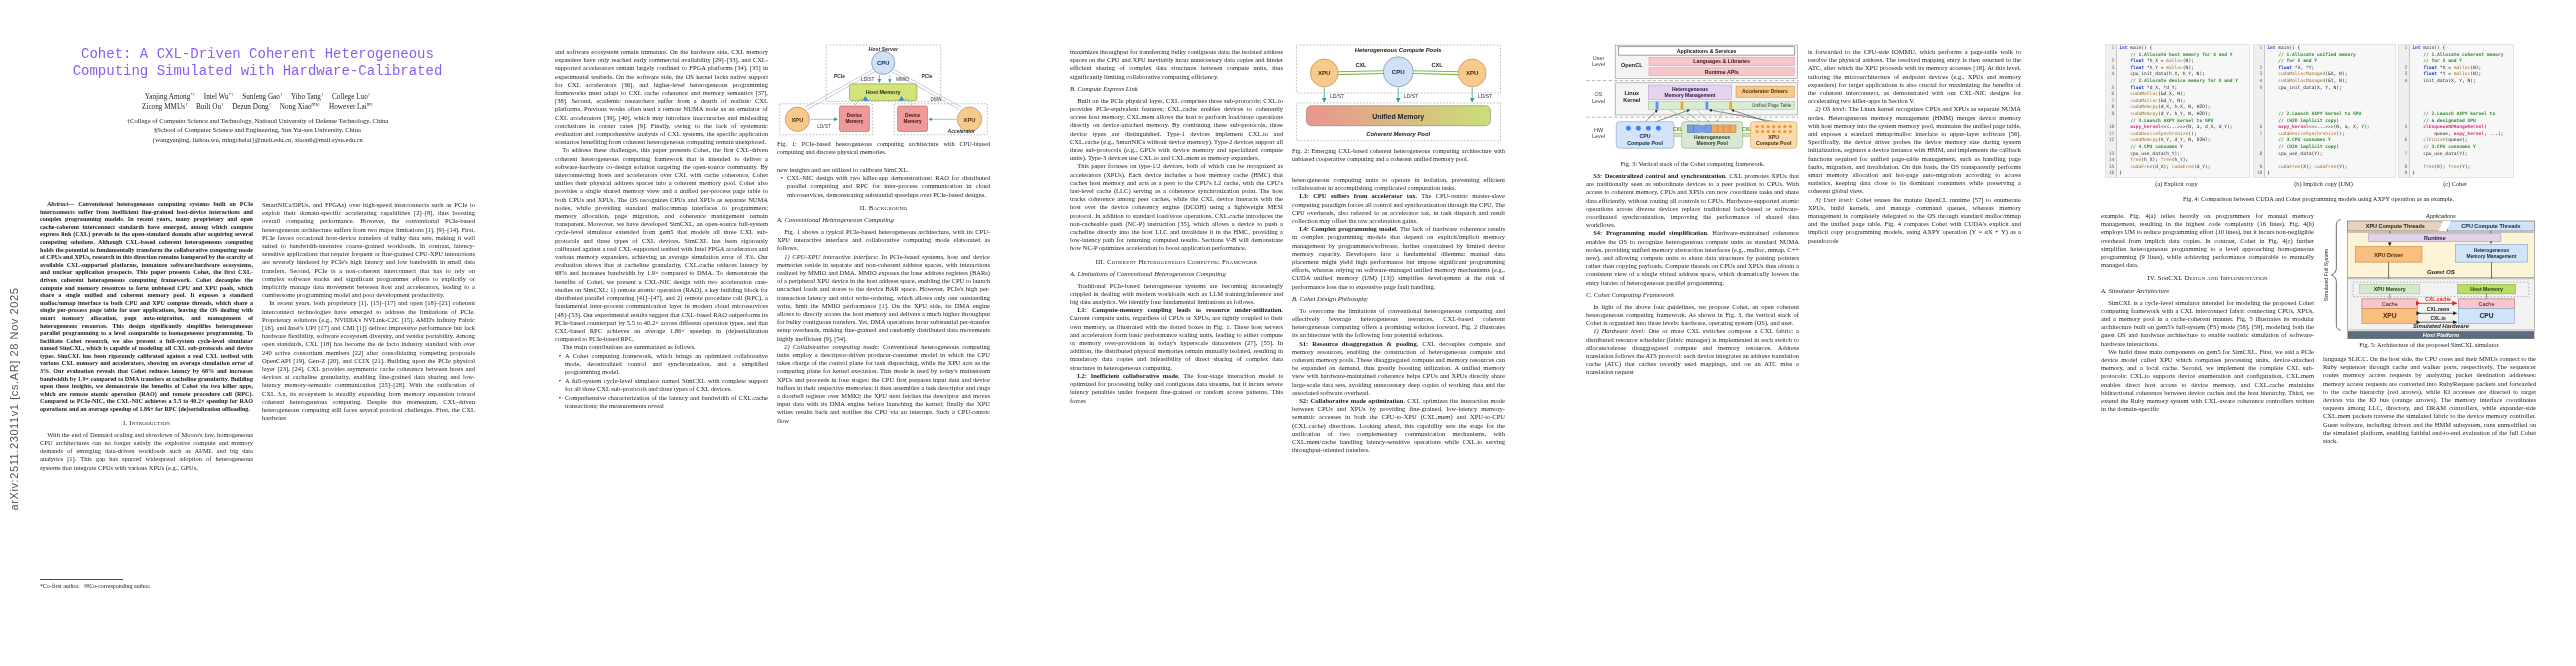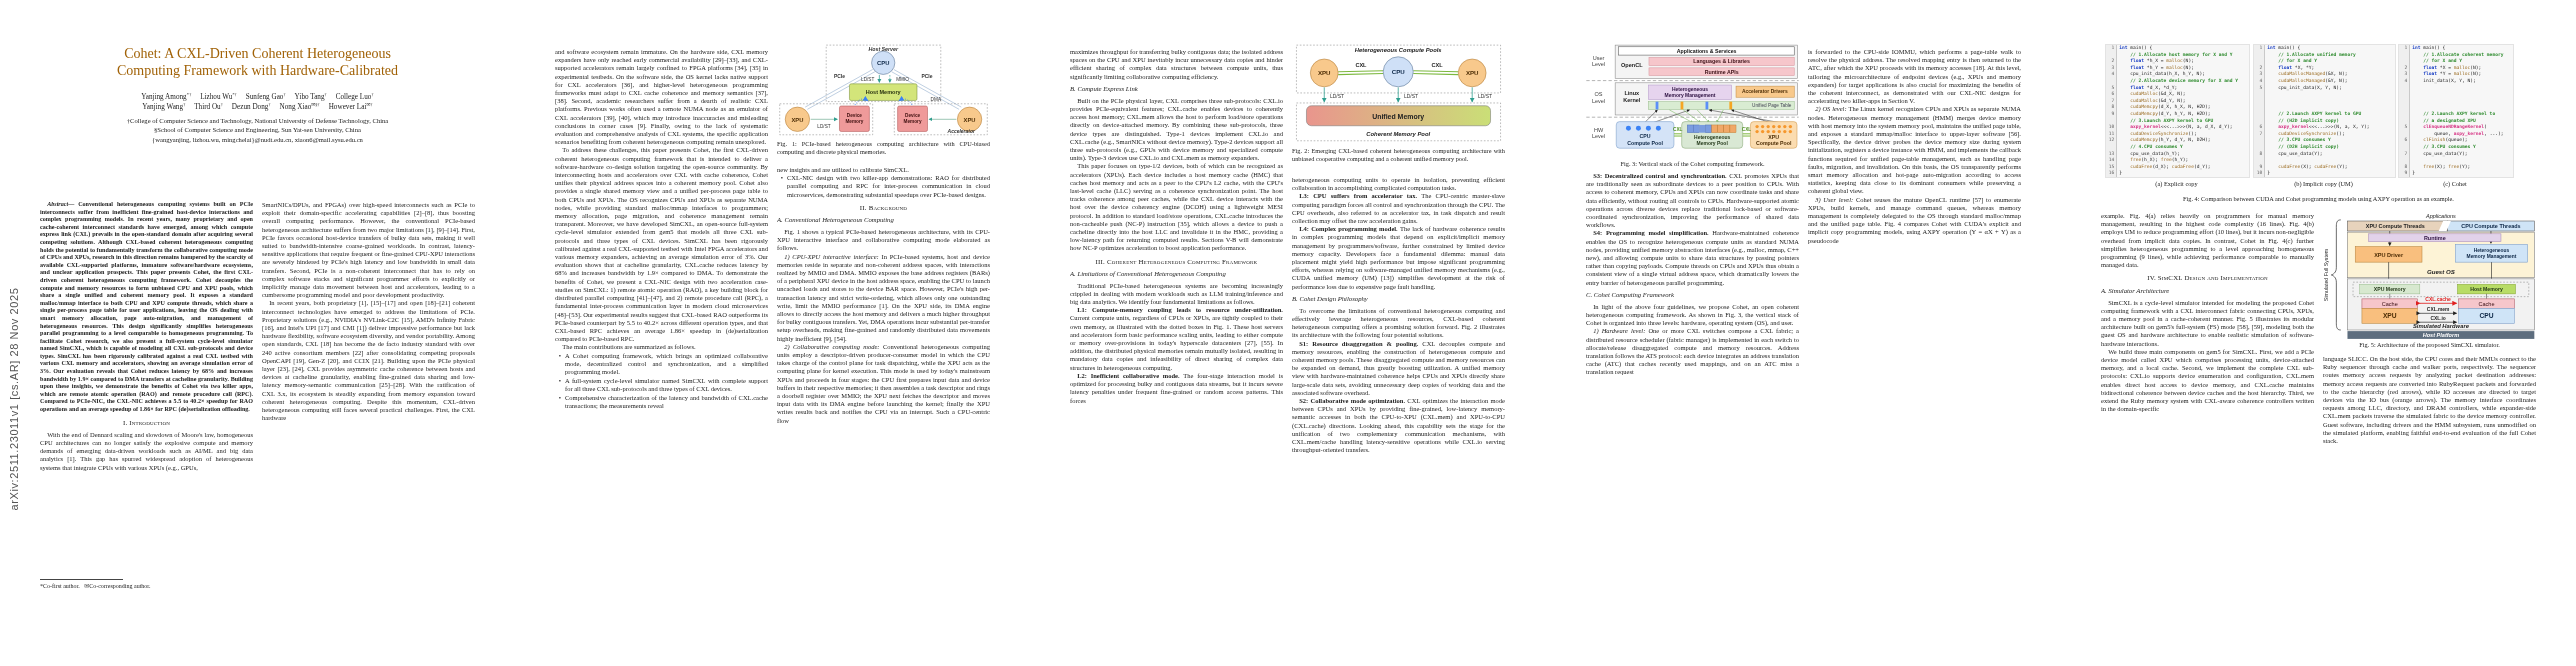--- a/index.html
+++ b/index.html
@@ -13,21 +13,21 @@
   .col p.abstract{font-weight:bold;font-size:6.1px;line-height:7.6px;text-indent:7.2px;}
   .lead-b{font-weight:bold;}
   .lead-i{font-style:italic;}
   .abstract .lead-i{font-weight:bold;}
   .sec{text-align:center;font-variant:small-caps;font-size:6.9px;margin:5px 0 3.9px;letter-spacing:0.2px;}
   .sub{font-style:italic;font-size:6.7px;margin:4.4px 0 3.3px;}
   .bullet{display:flex;margin:0 0 0.6px;}
   .bm{width:10px;text-align:center;flex:0 0 10px;}
   .bt{flex:1;}
   .titleblock{position:absolute;left:40px;top:46px;width:435px;text-align:center;}
-  .t-line{font-size:14px;line-height:16.7px;color:#a16207;}
+  .t-line{font-size:14px;line-height:16.7px;color:#8b5cf6;font-family:Liberation Mono, monospace;}
   .authors{margin-top:12.2px;font-size:7.2px;line-height:10.6px;}
   .author{margin:0 4.4px;white-space:nowrap;}
   sup, .sup{font-size:4.7px;vertical-align:super;line-height:0;}
   .affil{font-size:6.6px;line-height:9px;}
   .emails{font-size:6.6px;margin-top:1.7px;}
   .watermark{position:absolute;left:7.8px;top:616px;width:434px;transform-origin:0 0;
      transform:rotate(-90deg);text-align:center;font-family:"Liberation Sans",sans-serif;
      font-size:11px;letter-spacing:0.6px;color:#555;}
   .figwrap{position:absolute;}
   .figcap{position:absolute;font-size:6.3px;line-height:8px;text-align:justify;}
@@ -67,27 +67,27 @@
     <marker id="ah-g" markerWidth="7" markerHeight="7" refX="5" refY="3" orient="auto">
         <path d="M0,0 L6,3 L0,6 z" fill="#6ab04c"></path>
       </marker>
   </defs>
 </svg>
 
 <div class="page" style="left:0">
   <div class="watermark">arXiv:2511.23011v1  [cs.AR]  28 Nov 2025</div>
   <div class="titleblock">
     <div class="t-line">Cohet: A CXL-Driven Coherent Heterogeneous</div>
-    <div class="t-line">Computing Framework with Hardware-Calibrated</div>
+    <div class="t-line">Computing Simulated with Hardware-Calibrated</div>
     <div class="authors">
       
-    <span class="author"><span>Yanjing Among</span><span class="sup">*†</span></span><span class="author"><span>Lizhou Wu</span><span class="sup">*†</span></span><span class="author"><span>Sunfeng Gao</span><span class="sup">†</span></span><span class="author"><span>Yibo Tang</span><span class="sup">†</span></span><span class="author"><span>College Luo</span><span class="sup">†</span></span></div>
+    <span class="author"><span>Yanjing Among</span><span class="sup">*†</span></span><span class="author"><span>Intel Wu</span><span class="sup">*†</span></span><span class="author"><span>Sunfeng Gao</span><span class="sup">†</span></span><span class="author"><span>Yibo Tang</span><span class="sup">†</span></span><span class="author"><span>College Luo</span><span class="sup">†</span></span></div>
     <div class="authors" style="margin-top:0">
       
-    <span class="author"><span>Yanjing Wang</span><span class="sup">†</span></span><span class="author"><span>Third Ou</span><span class="sup">†</span></span><span class="author"><span>Dezun Dong</span><span class="sup">†</span></span><span class="author"><span>Nong Xiao</span><span class="sup">✉§†</span></span><span class="author"><span>However Lai</span><span class="sup">✉†</span></span></div>
+    <span class="author"><span>Zicong MMUs</span><span class="sup">†</span></span><span class="author"><span>Built Ou</span><span class="sup">†</span></span><span class="author"><span>Dezun Dong</span><span class="sup">†</span></span><span class="author"><span>Nong Xiao</span><span class="sup">✉§†</span></span><span class="author"><span>However Lai</span><span class="sup">✉†</span></span></div>
     <div class="affil" style="margin-top:3.3px">†College of Computer Science and Technology, National University of Defense Technology, China</div>
     <div class="affil">§School of Computer Science and Engineering, Sun Yat-sen University, China</div>
     <div class="emails">{wangyanjing, lizhou.wu, mingchelai}@nudt.edu.cn, xiaon6@mail.sysu.edu.cn</div>
   </div>
   <div class="col colL" style="top:201px;height:375px">
       <p class="abstract"><span class="lead-i">Abstract— </span>Conventional heterogeneous computing systems built on PCIe interconnects suffer from inefficient fine-grained host-device interactions and complex programming models. In recent years, many proprietary and open cache-coherent interconnect standards have emerged, among which compute express link (CXL) prevails in the open-standard domain after acquiring several competing solutions. Although CXL-based coherent heterogeneous computing holds the potential to fundamentally transform the collaborative computing mode of CPUs and XPUs, research in this direction remains hampered by the scarcity of available CXL-supported platforms, immature software/hardware ecosystems, and unclear application prospects. This paper presents Cohet, the first CXL-driven coherent heterogeneous computing framework. Cohet decouples the compute and memory resources to form unbiased CPU and XPU pools, which share a single unified and coherent memory pool. It exposes a standard malloc/mmap interface to both CPU and XPU compute threads, which share a single per-process page table for user applications, leaving the OS dealing with smart memory allocation, page auto-migration, and management of heterogeneous resources. This design significantly simplifies heterogeneous parallel programming to a level comparable to homogeneous programming. To facilitate Cohet research, we also present a full-system cycle-level simulator named SimCXL, which is capable of modeling all CXL sub-protocols and device types. SimCXL has been rigorously calibrated against a real CXL testbed with various CXL memory and accelerators, showing an average simulation error of 3%. Our evaluation reveals that Cohet reduces latency by 68% and increases bandwidth by 1.9× compared to DMA transfers at cacheline granularity. Building upon these insights, we demonstrate the benefits of Cohet via two killer apps, which are remote atomic operation (RAO) and remote procedure call (RPC). Compared to PCIe-NIC, the CXL-NIC achieves a 5.5 to 40.2× speedup for RAO operations and an average speedup of 1.86× for RPC (de)serialization offloading.</p>
       <div class="sec">I. Introduction</div>
       <p>With the end of Dennard scaling and slowdown of Moore's law, homogeneous CPU architectures can no longer satisfy the explosive compute and memory demands of emerging data-driven workloads such as AI/ML and big data analytics [1]. This gap has spurred widespread adoption of heterogeneous systems that integrate CPUs with various XPUs (e.g., GPUs,</p>
     </div>
   <div class="fnrule"></div>

